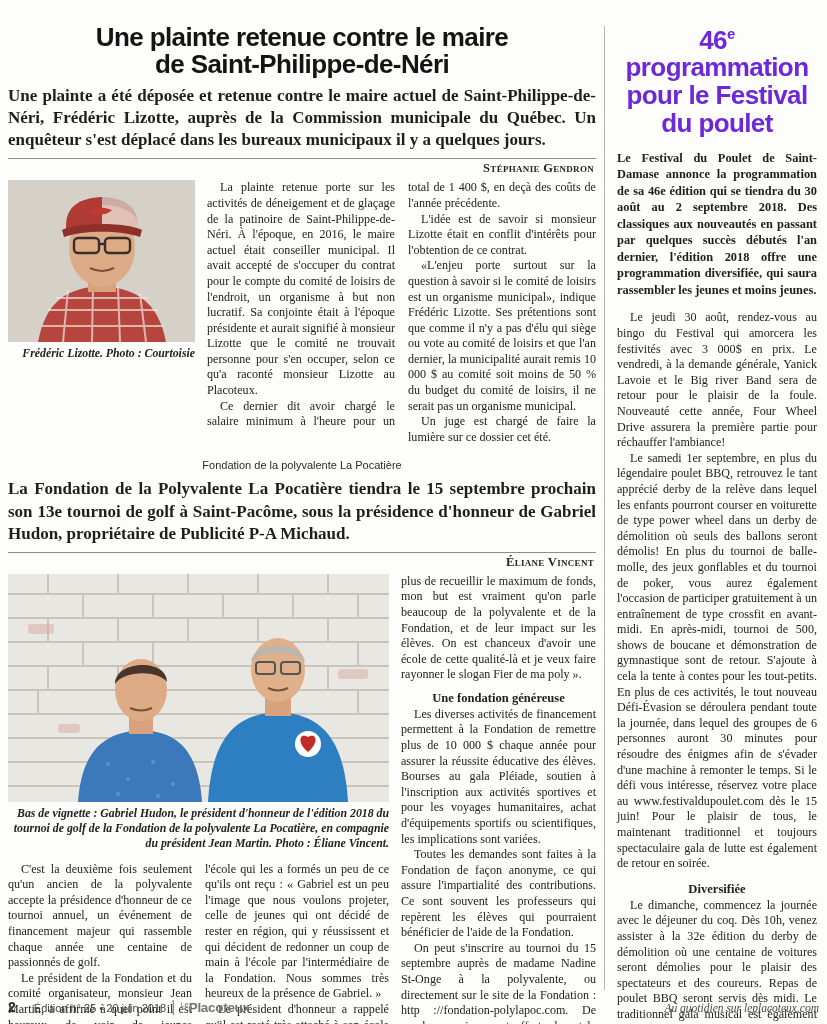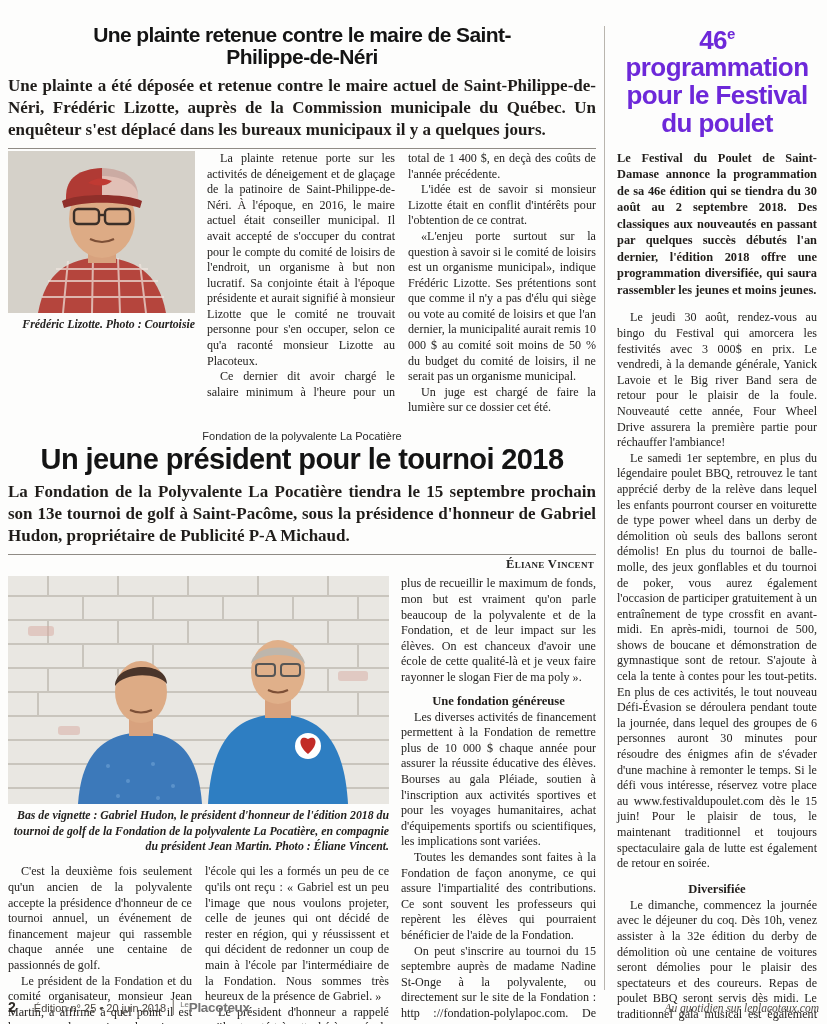--- a/index.html
+++ b/index.html
@@ -87,23 +87,24 @@
   svg.photo { display:block; width:100%; height:auto; background:#ddd; }
 </style>
 </head>
 <body>
 
 <div class="page">
 
   <div class="main">
 
     <section>
-      <h1 class="headline" style="font-size:21px; margin:0 70px;">Une plainte retenue contre le maire de Saint-Philippe-de-Néri</h1>
+      <h1 class="headline" style="font-size:26px; margin:0 70px;">Une plainte retenue contre le maire de Saint-Philippe-de-Néri</h1>
       <p class="lede">Une plainte a été déposée et retenue contre le maire actuel de Saint-Philippe-de-Néri, Frédéric Lizotte, auprès de la Commission municipale du Québec. Un enquêteur s'est déplacé dans les bureaux municipaux il y a quelques jours.</p>
       <div class="rule"></div>
+      <div class="byline">Stéphanie Gendron</div>
 
       <div class="art1-body">
         <figure class="art1-photo-wrap">
           <svg class="photo" viewBox="0 0 187 162" aria-hidden="true">
             <rect width="187" height="162" fill="#d9d5cd"></rect>
             <rect width="187" height="162" fill="#cfccc4" opacity="0.35"></rect>
 
             <path d="M30 162 C38 120 60 108 93 106 C126 108 150 120 158 162 Z" fill="#b5453d"></path>
             <g stroke="#f0e6df" stroke-width="2" opacity="0.7">
               <path d="M40 130 L150 130 M34 146 L156 146 M48 118 L140 118"></path>
@@ -133,21 +134,20 @@
           <p>Ce dernier dit avoir chargé le salaire minimum à l'heure pour un total de 1 400 $, en deçà des coûts de l'année précédente.</p>
           <p>L'idée est de savoir si monsieur Lizotte était en conflit d'intérêts pour l'obtention de ce contrat.</p>
           <p>«L'enjeu porte surtout sur la question à savoir si le comité de loisirs est un organisme municipal», indique Frédéric Lizotte. Ses prétentions sont que comme il n'y a pas d'élu qui siège ou vote au comité de loisirs et que l'an dernier, la municipalité aurait remis 10 000 $ au comité soit moins de 50 % du budget du comité de loisirs, il ne serait pas un organisme municipal.</p>
           <p>Un juge est chargé de faire la lumière sur ce dossier cet été.</p>
         </div>
       </div>
     </section>
 
     <section class="art2">
       <div class="kicker">Fondation de la polyvalente La Pocatière</div>
-      <h1 class="headline" style="font-size:29px;">Un jeune président pour le tournoi 2018</h1>
       <p class="lede">La Fondation de la Polyvalente La Pocatière tiendra le 15 septembre prochain son 13e tournoi de golf à Saint-Pacôme, sous la présidence d'honneur de Gabriel Hudon, propriétaire de Publicité P-A Michaud.</p>
       <div class="rule"></div>
       <div class="byline">Éliane Vincent</div>
 
       <div class="art2-body">
         <div class="art2-left">
           <figure>
             <svg class="photo" viewBox="0 0 381 228" aria-hidden="true">
               <rect width="381" height="228" fill="#e9e7e2"></rect>
 

